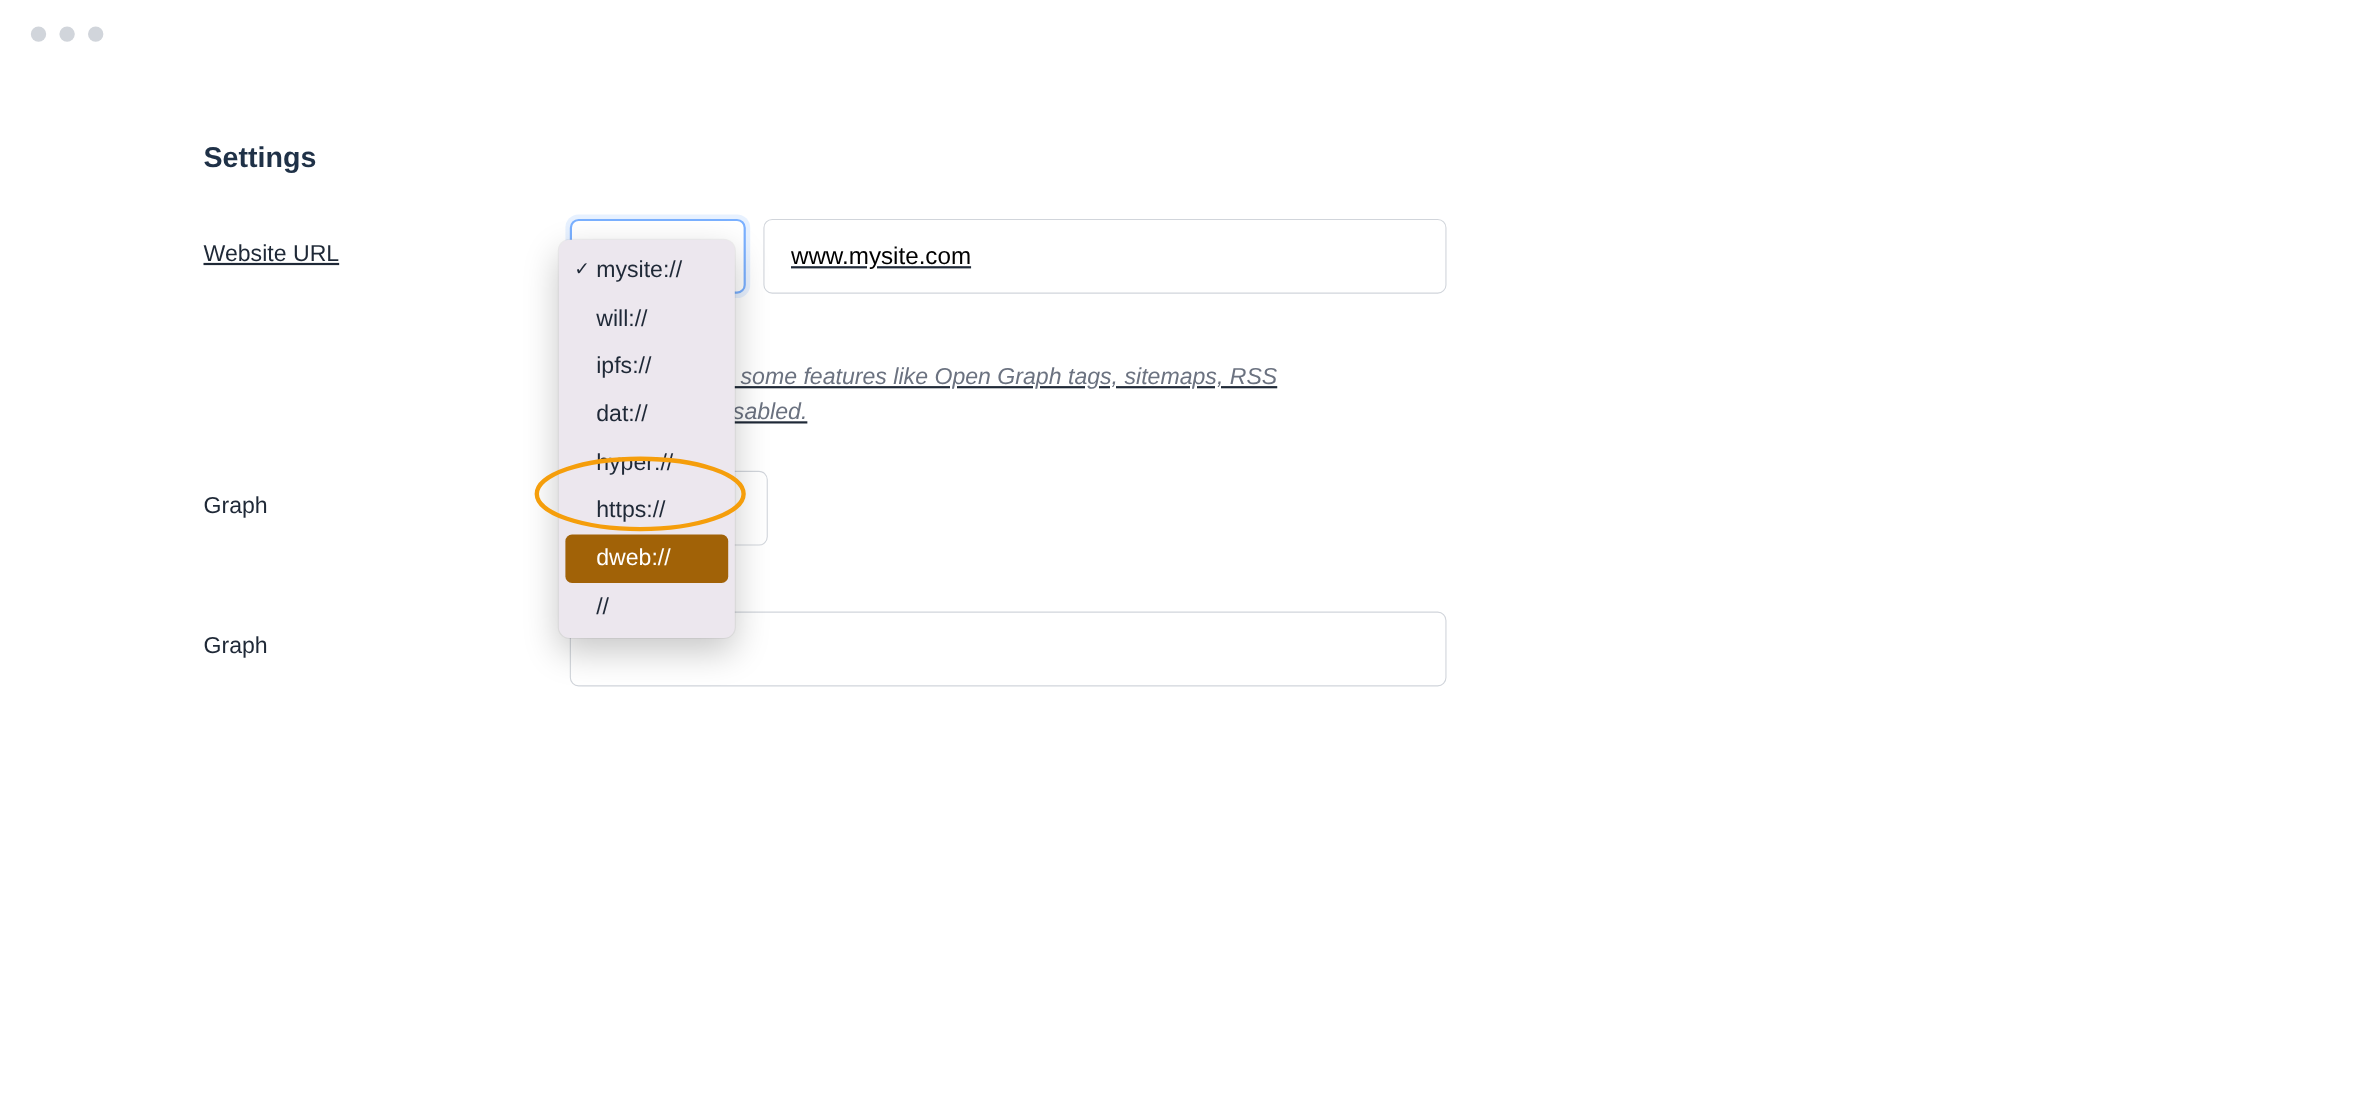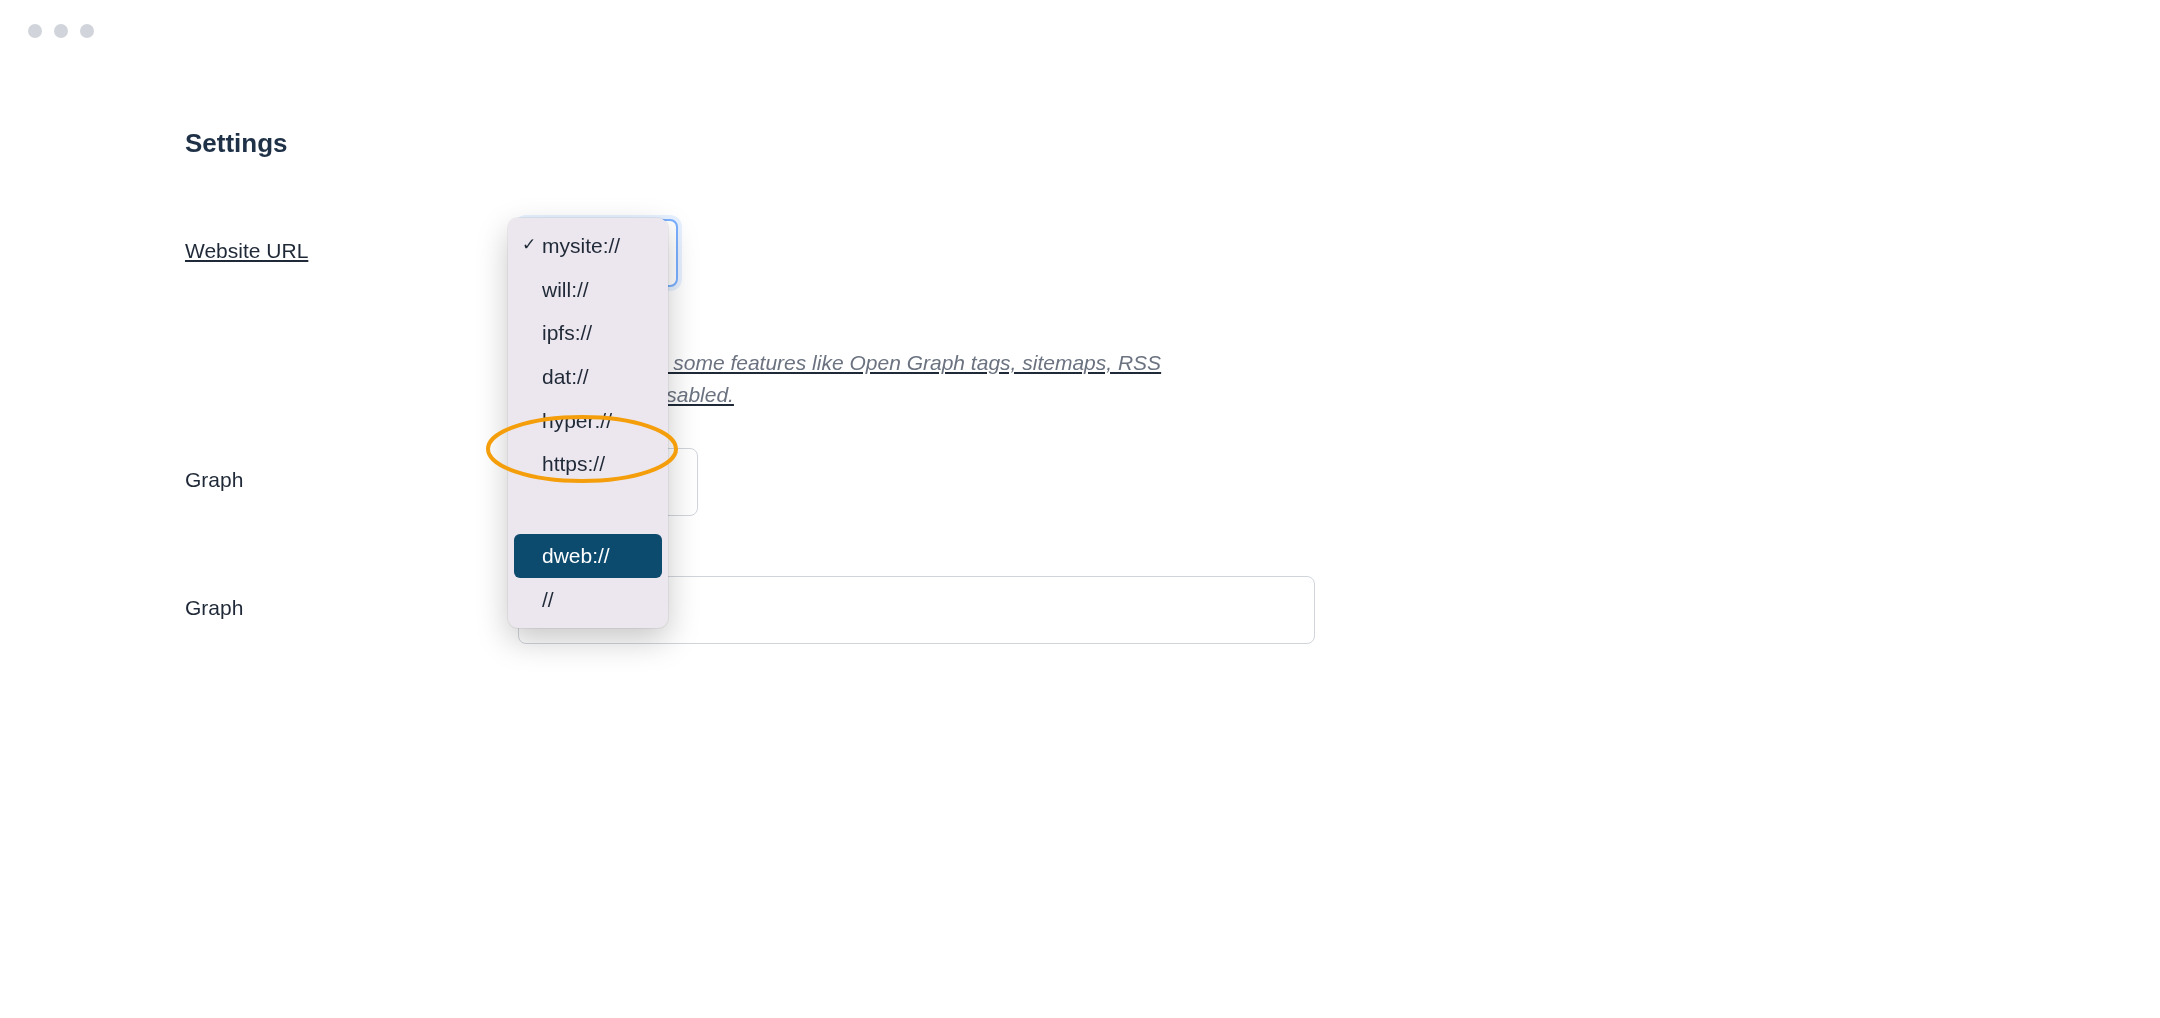--- a/index.html
+++ b/index.html
@@ -25,21 +25,21 @@
     .canvas {
       position: absolute;
       left: 185px;
       top: 128px;
       width: 1130px;
     }
     .heading {
       font-size: 26px;
       font-weight: 700;
       color: #1f3147;
-      margin-bottom: 60px;
+      margin-bottom: 40px;
     }
     .row {
       display: flex;
       align-items: flex-start;
     }
     .label-col {
       width: 333px;
       padding-top: 20px;
       font-size: 21px;
       color: #1f2937;
@@ -122,23 +122,22 @@
       line-height: 1.7;
       cursor: default;
     }
     .dd-check {
       width: 20px;
       display: inline-block;
       font-size: 17px;
       color: #1f2937;
     }
     .dd-item.highlight {
-      background: #0c4a6e;
+      background: #a16207;
       color: #fff;
-      margin-top: 48px;
     }
 
     
     .ellipse-annot {
       position: absolute;
       left: 482px;
       top: 412px;
       width: 200px;
       height: 74px;
       z-index: 30;
@@ -160,20 +159,21 @@
 </div>
 
 <div class="canvas">
   <h1 class="heading">Settings</h1>
 
   <div class="row url-row">
     <div class="label-col">Website URL</div>
     <div class="field-col">
       <div class="url-line">
         <div class="proto-select"></div>
+        <input class="url-input" type="text" value="www.mysite.com" style="">
       </div>
       <div class="info-block">
         <div class="info-title">ive URLs</div>
         <div class="info-caption">
           <span>g relative URLs, some features like Open Graph tags, sitemaps, RSS</span><br>
           <span>ds etc. will be disabled.</span>
         </div>
       </div>
     </div>
   </div>

